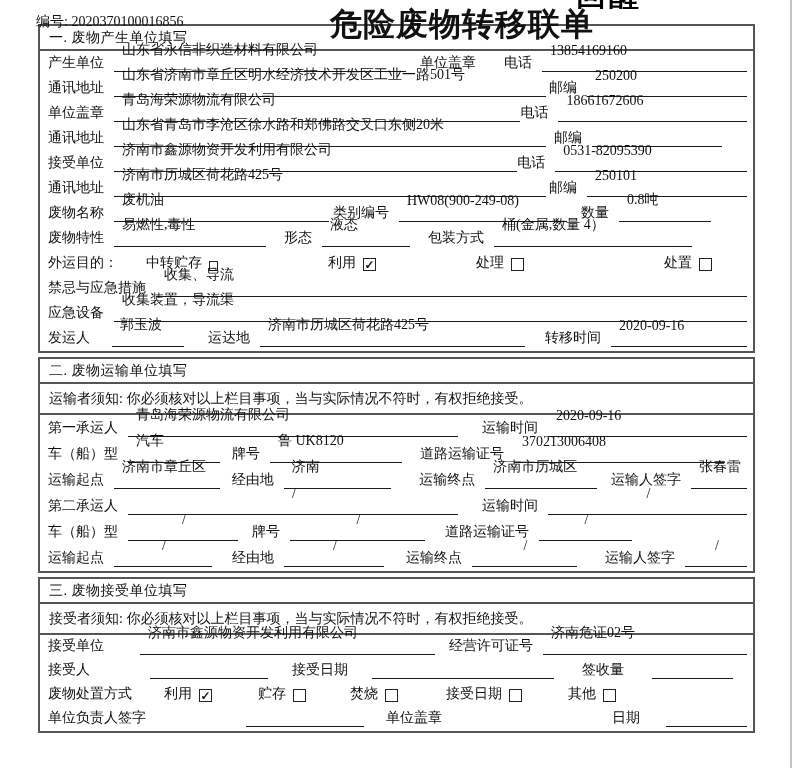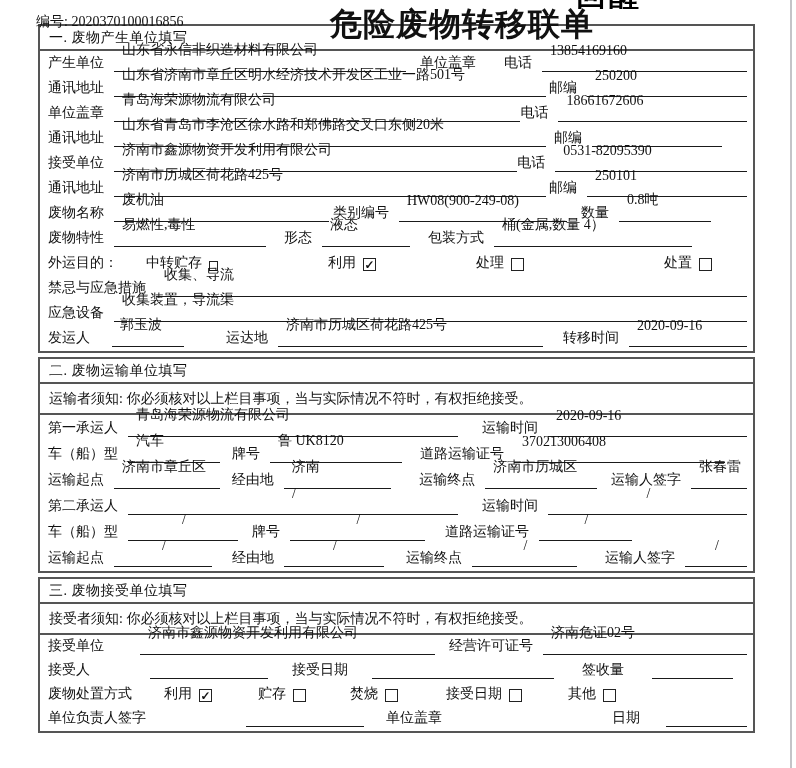--- a/index.html
+++ b/index.html
@@ -153,21 +153,21 @@
     </div>
 
     <div class="row">
       <span class="lbl">应急设备</span>
       <span class="ul grow">收集装置，导流渠</span>
     </div>
 
     <div class="row">
       <span class="lbl">发运人</span>
       <span class="ul" style="width:72px;margin-left:12px">郭玉波</span>
-      <span class="lbl" style="margin-left:42px">运达地</span>
+      <span class="lbl" style="margin-left:24px">运达地</span>
       <span class="ul" style="width:265px">济南市历城区荷花路425号</span>
       <span class="lbl" style="margin-left:20px">转移时间</span>
       <span class="ul grow">2020-09-16</span>
     </div>
   </div>
 
   <div class="section s2">
     <div class="sec-title">二. 废物运输单位填写</div>
     <div class="notice">运输者须知: 你必须核对以上栏目事项，当与实际情况不符时，有权拒绝接受。</div>
 

